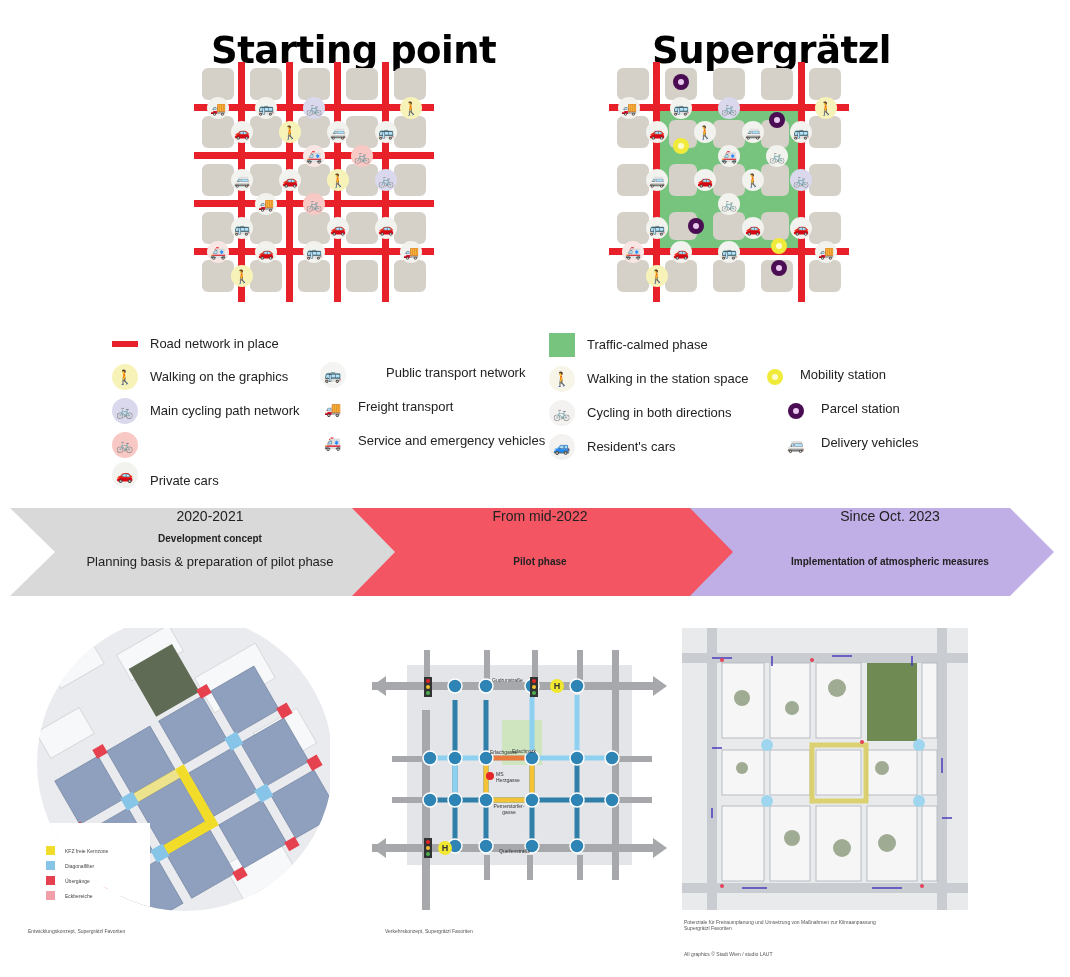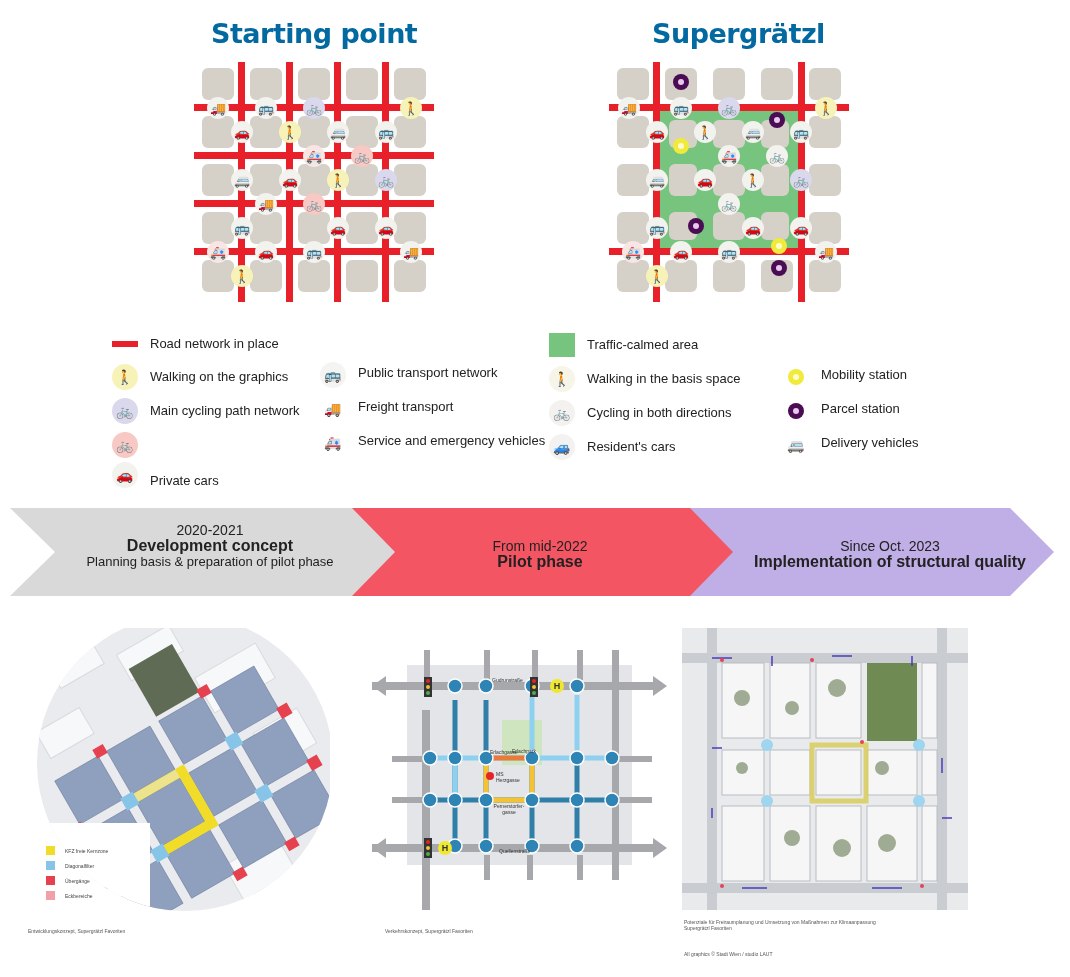--- a/index.html
+++ b/index.html
@@ -1,28 +1,28 @@
 <!DOCTYPE html>
 <html><head>
 <meta charset="utf-8">
 <style>
   * { box-sizing: border-box; margin: 0; padding: 0; }
   body { width: 1070px; height: 977px; background: #ffffff; font-family: "Liberation Sans", "DejaVu Sans", sans-serif; color: #222; position: relative; overflow: hidden; }
-  .title { position: absolute; font-family: "DejaVu Sans", sans-serif; font-weight: bold; font-size: 27px; letter-spacing: -0.5px; color: #0369a1; }
+  .title { position: absolute; font-family: "DejaVu Sans", sans-serif; font-weight: bold; font-size: 37px; letter-spacing: -0.5px; color: #000000; margin-top: 11px; }
   .grid-wrap { position: absolute; width: 240px; height: 240px; }
   .grid-wrap svg { width: 100%; height: 100%; display: block; }
   .legend-item { position: absolute; display: flex; align-items: flex-start; font-size: 13px; color: #222; line-height: 15px; }
   .legend-item .lg-icon { width: 26px; height: 26px; border-radius: 50%; display: flex; align-items: center; justify-content: center; margin-right: 12px; flex: none; font-size: 14px; }
   .legend-item .lg-text { padding-top: 5px; }
   .road-swatch { width: 26px; height: 6px; background: #e8202a; margin-right: 12px; margin-top: 5px; flex: none; }
   .green-swatch { width: 26px; height: 24px; background: #77c47f; margin-right: 12px; flex: none; }
   .timeline { position: absolute; left: 10px; top: 508px; width: 1050px; height: 88px; }
-  .phase { position: absolute; top: 0; height: 62px; display: flex; flex-direction: column; align-items: center; justify-content: flex-end; text-align: center; font-size: 13px; line-height: 16px; color: #222; }
+  .phase { position: absolute; top: 0; height: 62px; display: flex; flex-direction: column; align-items: center; justify-content: space-between; text-align: center; font-size: 13px; line-height: 16px; color: #222; }
   .phase .ph-date { font-size: 14px; }
-  .phase .ph-name { font-weight: bold; font-size: 16px; }
+  .phase .ph-name { font-weight: bold; font-size: 10px; }
   .bottom-img { position: absolute; }
   .caption { position: absolute; font-size: 5px; color: #555; }
 </style>
 </head>
 <body>
 
 <div class="title" style="left:211px;top:18px;">Starting point</div>
 <div class="title" style="left:652px;top:18px;">Supergrätzl</div>
 
 <div class="grid-wrap" style="left:194px;top:62px;">
@@ -231,49 +231,49 @@
 <div class="legend-item" style="left:112px;top:432px;">
   <span class="lg-icon" style="background:#f7c8c4">🚲</span>
 </div>
 <div class="legend-item" style="left:112px;top:462px;">
   <span class="lg-icon" style="background:#f2f2ee">🚗</span>
   <span class="lg-text" style="padding-top:11px;">Private cars</span>
 </div>
 
 <div class="legend-item" style="left:320px;top:362px;">
   <span class="lg-icon" style="background:#f4f4f2">🚌</span>
-  <span class="lg-text" style="padding-top:3px;">Public transport network</span>
+  <span class="lg-text" style="padding-top:3px;margin-left:28px;">Public transport network</span>
 </div>
 <div class="legend-item" style="left:320px;top:396px;">
   <span class="lg-icon">🚚</span>
   <span class="lg-text" style="padding-top:3px;">Freight transport</span>
 </div>
 <div class="legend-item" style="left:320px;top:430px;">
   <span class="lg-icon">🚑</span>
   <span class="lg-text" style="padding-top:3px;">Service and emergency vehicles</span>
 </div>
 
 <div class="legend-item" style="left:549px;top:333px;">
   <span class="green-swatch"></span>
-  <span class="lg-text" style="padding-top:4px;">Traffic-calmed area</span>
+  <span class="lg-text" style="padding-top:4px;">Traffic-calmed phase</span>
 </div>
 <div class="legend-item" style="left:549px;top:366px;">
   <span class="lg-icon" style="background:#f7f4e8;color:#e3d13a">🚶</span>
-  <span class="lg-text">Walking in the basis space</span>
+  <span class="lg-text">Walking in the station space</span>
 </div>
 <div class="legend-item" style="left:549px;top:400px;">
   <span class="lg-icon" style="background:#f4f2f0">🚲</span>
   <span class="lg-text">Cycling in both directions</span>
 </div>
 <div class="legend-item" style="left:549px;top:434px;">
   <span class="lg-icon" style="background:#f4f2f0">🚙</span>
   <span class="lg-text">Resident's cars</span>
 </div>
 
-<div class="legend-item" style="left:783px;top:364px;">
+<div class="legend-item" style="left:762px;top:364px;">
   <span class="lg-icon">
       <span style="width:16px;height:16px;border-radius:50%;background:#f0ea3a;display:flex;align-items:center;justify-content:center;">
         <span style="width:6px;height:6px;border-radius:50%;background:#fffbd0;"></span>
       </span>
     </span>
   <span class="lg-text" style="padding-top:3px;">Mobility station</span>
 </div>
 <div class="legend-item" style="left:783px;top:398px;">
   <span class="lg-icon">
       <span style="width:16px;height:16px;border-radius:50%;background:#4a0c52;display:flex;align-items:center;justify-content:center;">
@@ -297,21 +297,21 @@
     <span class="ph-date">2020-2021</span>
     <span class="ph-name">Development concept</span>
     <span>Planning basis &amp; preparation of pilot phase</span>
   </div>
   <div class="phase" style="left:400px;width:260px;">
     <span class="ph-date">From mid-2022</span>
     <span class="ph-name">Pilot phase</span>
   </div>
   <div class="phase" style="left:730px;width:300px;">
     <span class="ph-date">Since Oct. 2023</span>
-    <span class="ph-name">Implementation of structural quality</span>
+    <span class="ph-name">Implementation of atmospheric measures</span>
   </div>
 </div>
 
 <div class="bottom-img" style="left:30px;top:628px;width:300px;height:300px;">
   <svg width="300" height="300" viewBox="0 0 300 300">
     <defs>
         <clipPath id="circ">
           <circle cx="155" cy="135" r="148"></circle>
         </clipPath>
       </defs>

